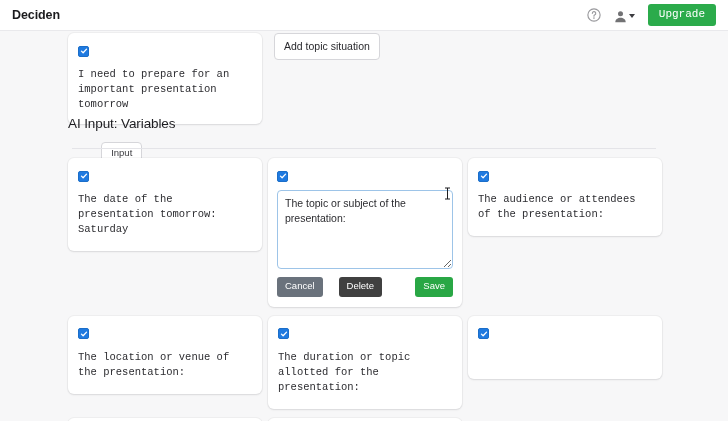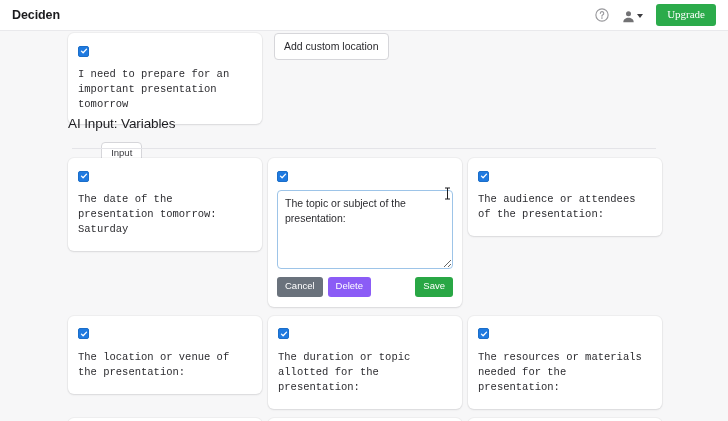--- a/index.html
+++ b/index.html
@@ -40,21 +40,21 @@
     border-top: 4.5px solid #3c3c40;
     margin-top: 2px;
   }
   .upgrade-btn {
     background: #2bab4b;
     color: #ffffff;
     font-size: 11px;
     border: none; border-radius: 3px;
     padding: 5px 11px 6px;
     cursor: pointer;
-    font-family: Liberation Serif, serif;
+    font-family: Liberation Mono, monospace;
     line-height: 1;
   }
 
   
   .page {
     position: absolute; top: 31px; left: 0;
     width: 728px; height: 390px;
     background: #f7f7f8;
     overflow: hidden;
   }
@@ -159,33 +159,33 @@
     background: #ffffff;
     font-family: "Liberation Sans", sans-serif;
     font-size: 10.5px;
     line-height: 15px;
     color: #2c2c30;
     padding: 5px 7px;
     resize: vertical;
     outline: none;
   }
   .editor-actions {
-    display: flex; align-items: flex-start; gap: 5px;
+    display: flex; align-items: flex-start; gap: 16px;
     margin-top: 8px;
   }
   .btn {
     border: none; border-radius: 3px;
     font-size: 9.5px; color: #ffffff;
     padding: 4px 8px 5px;
     cursor: pointer;
     font-family: "Liberation Sans", sans-serif;
     line-height: 1.15;
   }
   .btn-cancel { background: #6a727c; }
-  .btn-delete { background: #8b5cf6; }
+  .btn-delete { background: #404040; }
   .btn-save   { background: #29a745; margin-left: auto; }
 
   .text-caret {
     position: absolute;
     left: 444px; top: 186px;
     width: 7px; height: 13px;
     z-index: 30;
     pointer-events: none;
   }
 </style>
@@ -219,21 +219,21 @@
 
   <div class="situation-row">
     <div class="situation-card">
       <span class="cbx">
         <svg viewBox="0 0 12 12">
             <path d="M2.2 6.2 L4.7 8.7 L9.8 3.2" fill="none" stroke="#ffffff" stroke-width="1.9" stroke-linecap="round" stroke-linejoin="round"></path>
           </svg>
       </span>
       <div class="card-text">I need to prepare for an important presentation tomorrow</div>
     </div>
-    <button class="add-situation-btn">Add custom location</button>
+    <button class="add-situation-btn">Add topic situation</button>
   </div>
 
   <div class="section-head">
     <div class="section-title">AI Input: Variables</div>
     <button class="hide-btn">Input</button>
   </div>
   <div class="divider"></div>
 
   <div class="var-grid">
 
@@ -280,28 +280,20 @@
 
     <div class="var-card">
       <span class="cbx">
         <svg viewBox="0 0 12 12">
             <path d="M2.2 6.2 L4.7 8.7 L9.8 3.2" fill="none" stroke="#fff" stroke-width="1.9" stroke-linecap="round" stroke-linejoin="round"></path>
           </svg>
       </span>
       <div class="card-text">The duration or topic allotted for the presentation:</div>
     </div>
 
-    <div class="var-card">
-      <span class="cbx">
-        <svg viewBox="0 0 12 12">
-            <path d="M2.2 6.2 L4.7 8.7 L9.8 3.2" fill="none" stroke="#fff" stroke-width="1.9" stroke-linecap="round" stroke-linejoin="round"></path>
-          </svg>
-      </span>
-      <div class="card-text">The resources or materials needed for the presentation:</div>
-    </div>
 
     <div class="var-card">
       <span class="cbx">
         <svg viewBox="0 0 12 12">
             <path d="M2.2 6.2 L4.7 8.7 L9.8 3.2" fill="none" stroke="#fff" stroke-width="1.9" stroke-linecap="round" stroke-linejoin="round"></path>
           </svg>
       </span>
       
     </div>
 

